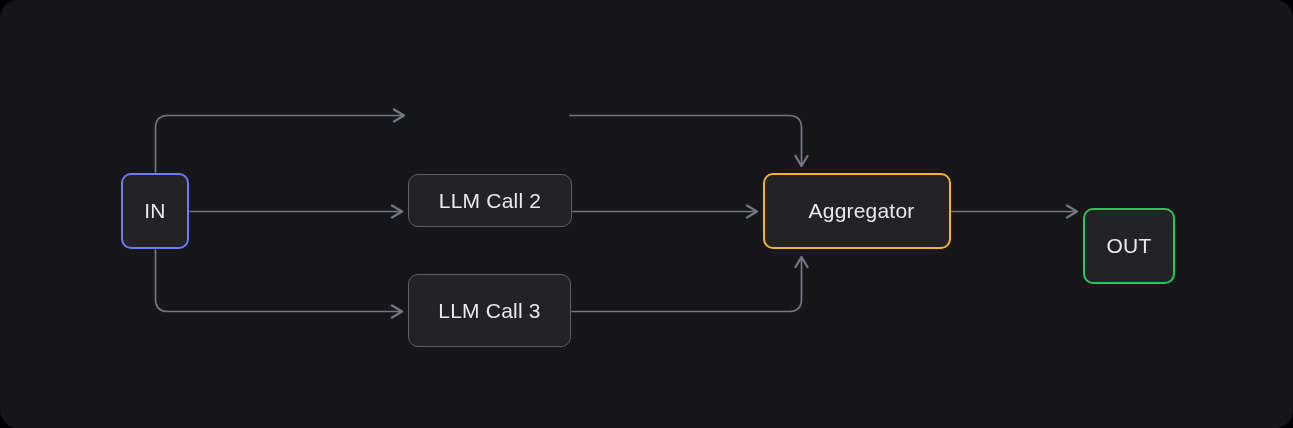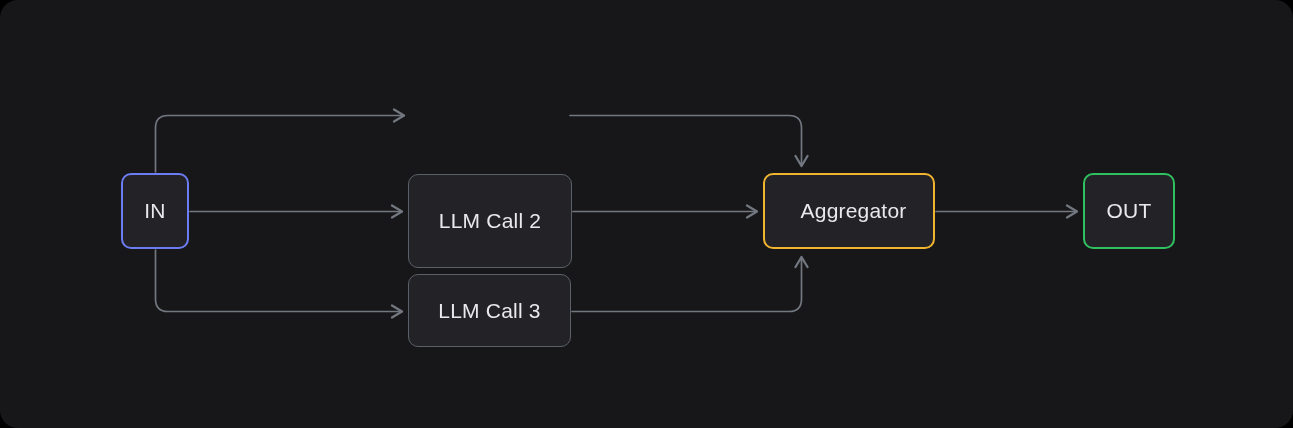--- a/index.html
+++ b/index.html
@@ -37,23 +37,23 @@
     border-radius: 10px;
     color: var(--text, #e9e9ec);
     font-size: 21px;
     font-weight: 400;
     letter-spacing: 0.2px;
     box-sizing: border-box;
   }
   .node.thin-border { border-width: 1.5px; }
   .node-in         { left: 121px;  top: 173px; width: 68px;  height: 76px; }
   .node-llm1       { left: 411px;  top: 77px;  width: 158px; height: 75px; }
-  .node-llm2       { left: 408px;  top: 174px; width: 164px; height: 94px; }
+  .node-llm2       { left: 408px;  top: 174px; width: 164px; height: 53px; }
   .node-llm3       { left: 408px;  top: 274px; width: 163px; height: 73px; }
-  .node-aggregator { left: 763px;  top: 173px; width: 172px; height: 76px; padding-left: 9px; }
+  .node-aggregator { left: 763px;  top: 173px; width: 188px; height: 76px; padding-left: 9px; }
   .node-out        { left: 1083px; top: 173px; width: 92px;  height: 76px; }
 </style>
 </head>
 <body>
 
 <div class="canvas" style="background: rgb(23, 23, 26);">
 
   <svg class="edges-layer" width="1293" height="428" viewBox="0 0 1293 428" xmlns="http://www.w3.org/2000/svg">
     <defs>
       <marker id="arrowhead" markerUnits="userSpaceOnUse" markerWidth="16" markerHeight="16" viewBox="0 0 12 12" refX="9.5" refY="6" orient="auto">
@@ -81,17 +81,17 @@
   </div>
 
   <div class="node node-llm3 thin-border" style="border-color: rgb(91, 96, 104);">
     <span>LLM Call 3</span>
   </div>
 
   <div class="node node-aggregator" style="border-color: rgb(240, 180, 46);">
     <span>Aggregator</span>
   </div>
 
-  <div class="node node-out" style="border-color: rgb(47, 192, 95);">
+  <div class="node node-out" style="border-color: rgb(47, 192, 95); margin-top: 35px;">
     <span>OUT</span>
   </div>
 
 </div>
 
 </body></html>

